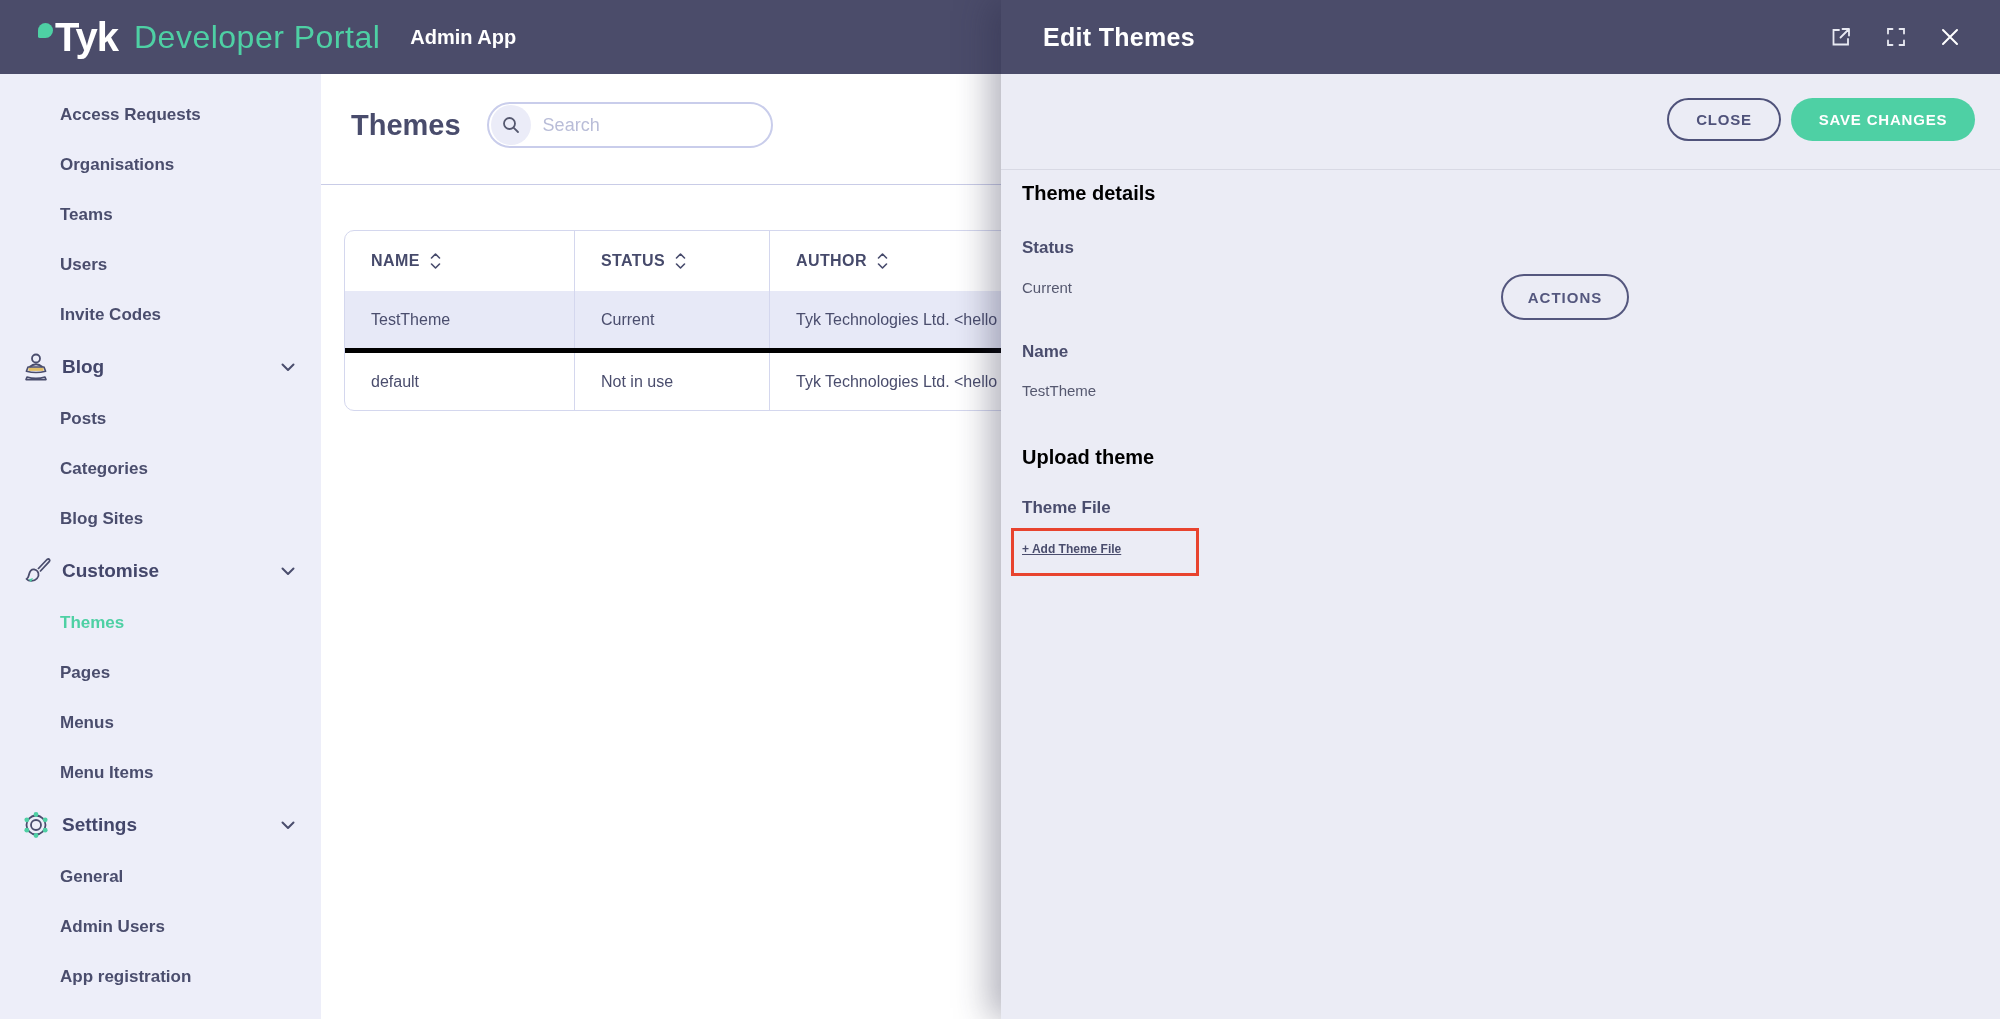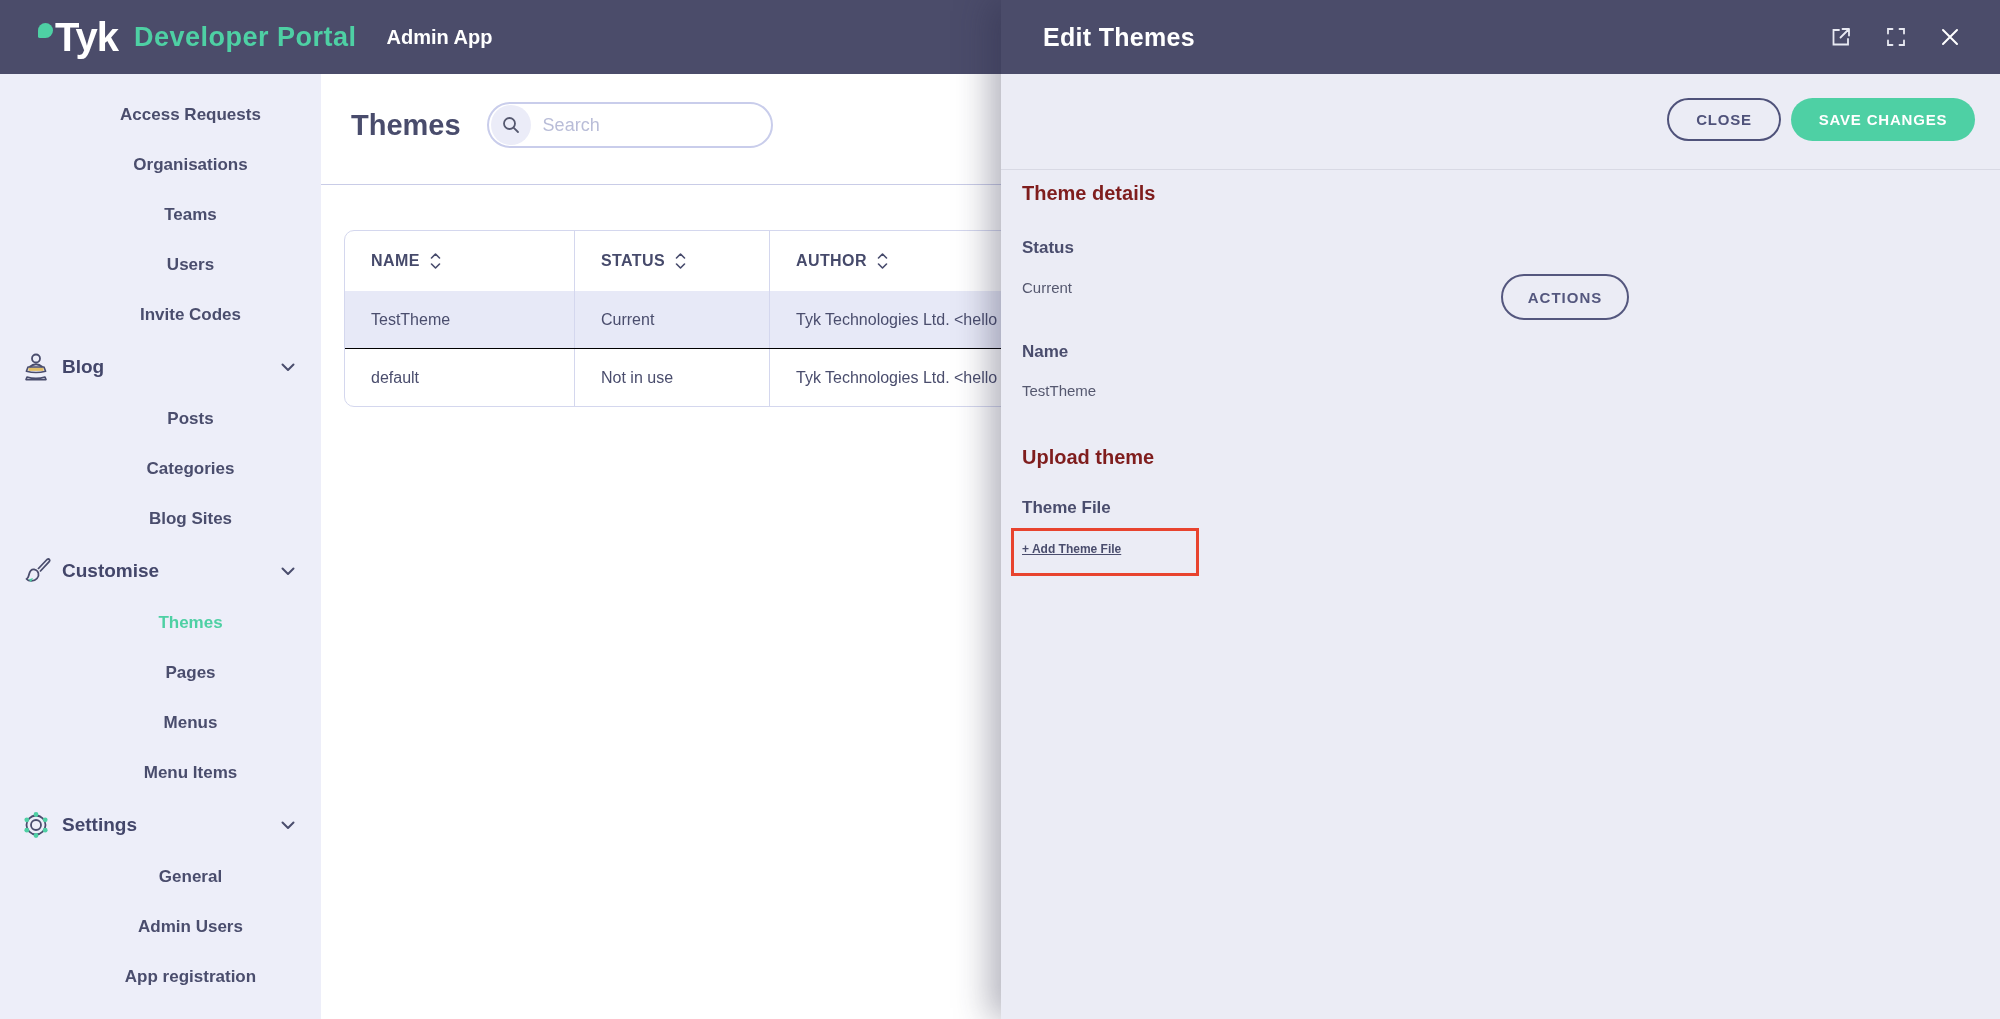--- a/index.html
+++ b/index.html
@@ -13,31 +13,31 @@
   .app-header {
     position:absolute; left:0; top:0; width:2000px; height:74px;
     background:#4b4c6a; display:flex; align-items:center; padding-left:38px;
   }
   .logo { display:flex; align-items:flex-start; }
   .logo-leaf {
     width:15px; height:15px; background:#4ed0a4;
     border-radius:8px 8px 8px 2px; margin:6px 2px 0 0;
   }
   .logo-text { font-size:40px; font-weight:700; color:#ffffff; letter-spacing:-1px; line-height:1; }
-  .brand-text { color:#4ed0a4; font-size:27px; font-weight:700; margin-left:16px; letter-spacing:0.5px; }
+  .brand-text { color:#4ed0a4; font-size:32px; font-weight:400; margin-left:16px; letter-spacing:0.5px; }
   .app-label { color:#ffffff; font-size:20px; font-weight:700; margin-left:30px; }
 
   
   .sidebar {
     position:absolute; left:0; top:74px; width:321px; bottom:0;
     background:#edeef9; padding-top:16px;
   }
   .nav-link {
     height:50px; display:flex; align-items:center; padding-left:60px;
-    font-size:17px; font-weight:600; color:#4a4d6d; cursor:pointer;justify-content:center;
+    font-size:17px; font-weight:600; color:#4a4d6d; cursor:pointer;
   }
   .nav-link.active { color:#4ed0a4; }
   .nav-section {
     height:54px; display:flex; align-items:center; padding-left:20px;
     font-size:19px; font-weight:700; color:#43466a; position:relative; cursor:pointer;
   }
   .nav-section .sec-icon { width:32px; height:32px; margin-right:10px; flex:0 0 32px; }
   .nav-section .chev { position:absolute; right:26px; top:50%; margin-top:-4px; }
 
   
@@ -57,21 +57,21 @@
     font-size:18px; color:#4d7c0f; width:200px; font-family:"Liberation Sans", sans-serif;
   }
   .search-pill input::placeholder { color:#b9bdd8; }
   .main-divider { position:absolute; left:0; right:0; top:110px; height:1px; background:#c9cce7; }
 
   .themes-table {
     position:absolute; left:23px; top:156px; width:745px;
     border:1px solid #d4d7ee; border-radius:10px; background:#fff; overflow:hidden;
   }
   .t-row { display:flex; }
-  .t-row + .t-row { border-top:1px solid #000000; }
+  .t-row + .t-row { border-top:5px solid #000000; }
   .t-cell {
     display:flex; align-items:center; padding-left:26px; font-size:16px; color:#4a4d6d;
   }
   .t-cell.c1 { width:230px; border-right:1px solid #d4d7ee; }
   .t-cell.c2 { width:195px; border-right:1px solid #d4d7ee; }
   .t-cell.c3 { flex:1; white-space:nowrap; overflow:hidden; }
   .t-head .t-cell {
     height:60px; font-weight:700; letter-spacing:0.4px; color:#464a6b; gap:10px; cursor:pointer;
   }
   .t-body .t-cell { height:57px; }
@@ -93,21 +93,21 @@
   .btn {
     position:absolute; top:24px; height:43px; border-radius:22px;
     font-family:"Liberation Sans", sans-serif; font-size:15px; font-weight:700;
     letter-spacing:0.8px; display:flex; align-items:center; justify-content:center; cursor:pointer;
   }
   .btn-close { right:219px; width:114px; border:2px solid #4f527a; color:#4f527a; background:transparent; }
   .btn-save { right:25px; width:184px; border:none; background:#4ed0a4; color:#ffffff; }
 
   .drawer-body { position:absolute; left:0; top:170px; right:0; bottom:0; }
   .d-abs { position:absolute; left:21px; }
-  .d-heading { font-size:20px; font-weight:700; color:#7f1d1d; }
+  .d-heading { font-size:20px; font-weight:700; color:#000000; }
   .d-label { font-size:17px; font-weight:700; color:#4a4d6d; }
   .d-value { font-size:15px; color:#55586f; }
   .btn-actions {
     position:absolute; left:500px; top:104px; width:128px; height:46px;
     border:2px solid #54577e; border-radius:23px; background:transparent;
     color:#54577e; font-size:15px; font-weight:700; letter-spacing:1px;
     font-family:"Liberation Sans", sans-serif; cursor:pointer;
   }
   .add-link {
     position:absolute; left:21px; top:372px; font-size:12px; font-weight:600;

